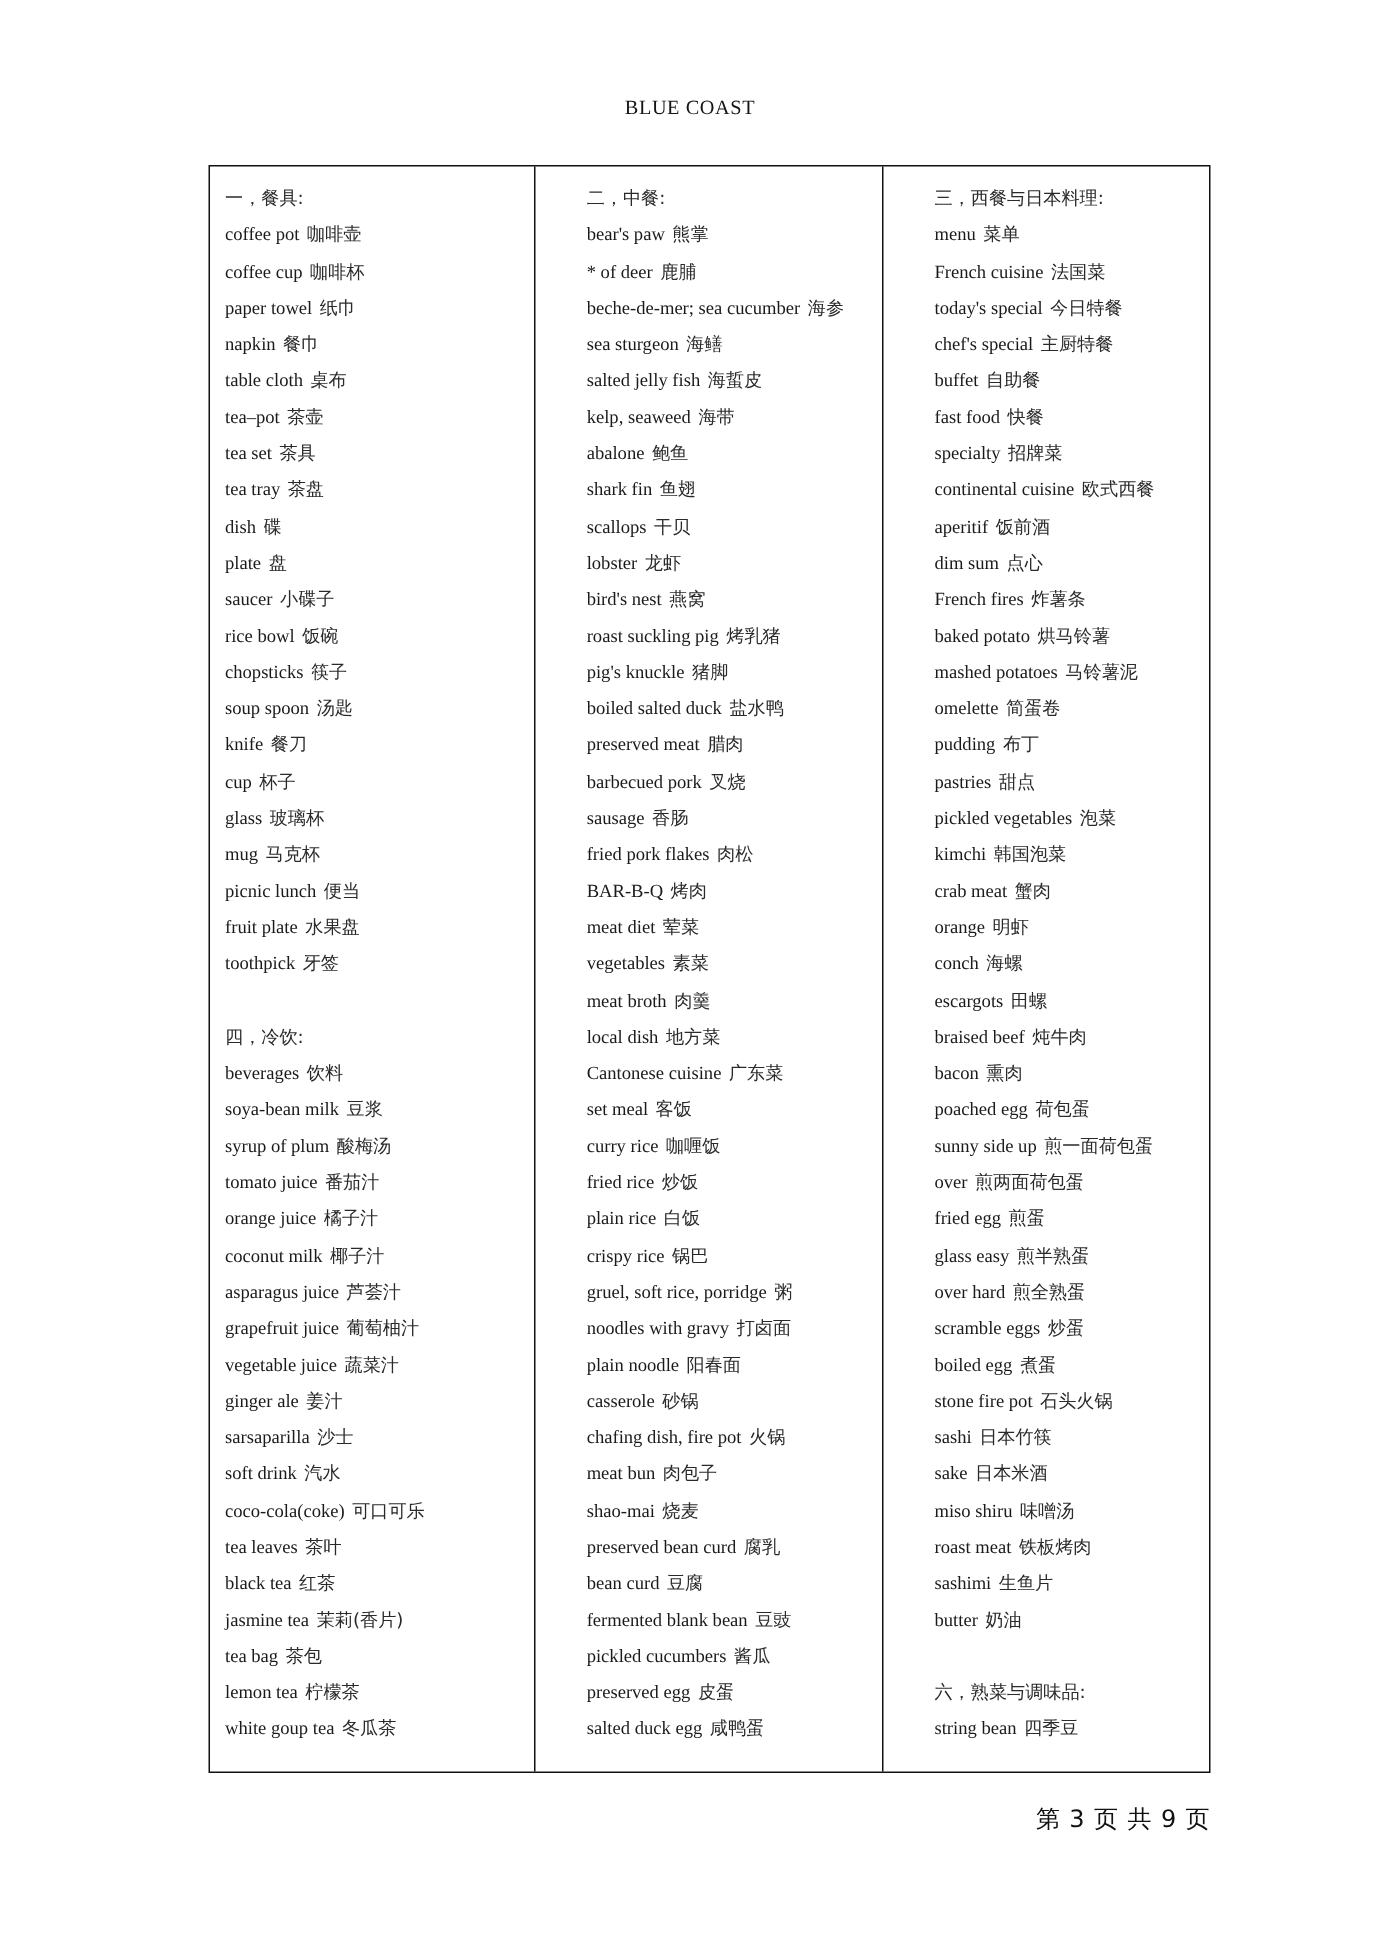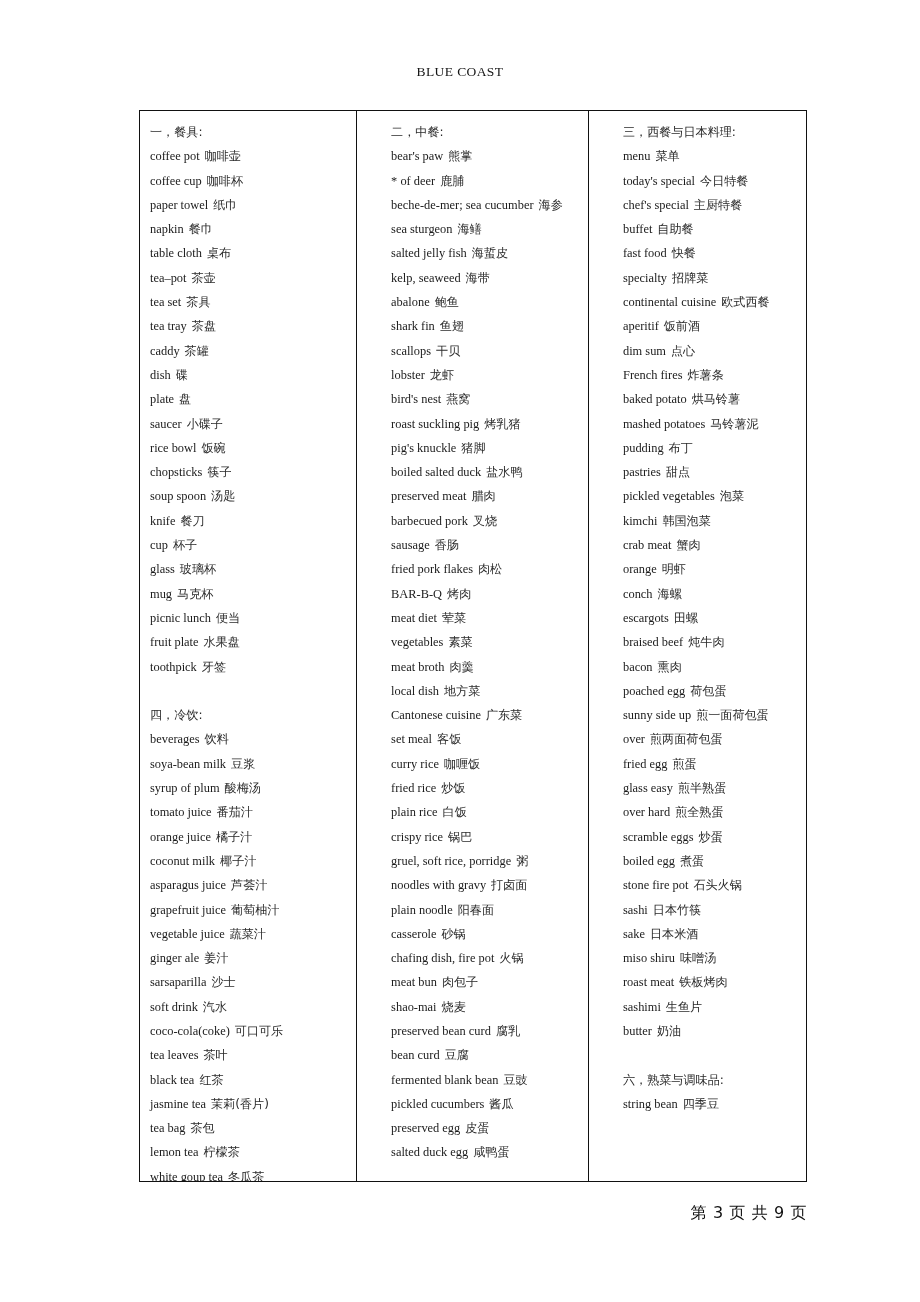--- a/index.html
+++ b/index.html
@@ -100,21 +100,20 @@
     <div class="col col-1">
         <div class="section-head">一，餐具:</div>
         <div class="entry"><span class="en">coffee pot</span><span class="zh">咖啡壶</span></div>
         <div class="entry"><span class="en">coffee cup</span><span class="zh">咖啡杯</span></div>
         <div class="entry"><span class="en">paper towel</span><span class="zh">纸巾</span></div>
         <div class="entry"><span class="en">napkin</span><span class="zh">餐巾</span></div>
         <div class="entry"><span class="en">table cloth</span><span class="zh">桌布</span></div>
         <div class="entry"><span class="en">tea–pot</span><span class="zh">茶壶</span></div>
         <div class="entry"><span class="en">tea set</span><span class="zh">茶具</span></div>
         <div class="entry"><span class="en">tea tray</span><span class="zh">茶盘</span></div>
-        <div class="entry"><span class="en">caddy</span><span class="zh">茶罐</span></div>
         <div class="entry"><span class="en">dish</span><span class="zh">碟</span></div>
         <div class="entry"><span class="en">plate</span><span class="zh">盘</span></div>
         <div class="entry"><span class="en">saucer</span><span class="zh">小碟子</span></div>
         <div class="entry"><span class="en">rice bowl</span><span class="zh">饭碗</span></div>
         <div class="entry"><span class="en">chopsticks</span><span class="zh">筷子</span></div>
         <div class="entry"><span class="en">soup spoon</span><span class="zh">汤匙</span></div>
         <div class="entry"><span class="en">knife</span><span class="zh">餐刀</span></div>
         <div class="entry"><span class="en">cup</span><span class="zh">杯子</span></div>
         <div class="entry"><span class="en">glass</span><span class="zh">玻璃杯</span></div>
         <div class="entry"><span class="en">mug</span><span class="zh">马克杯</span></div>
@@ -184,31 +183,33 @@
         <div class="entry"><span class="en">preserved bean curd</span><span class="zh">腐乳</span></div>
         <div class="entry"><span class="en">bean curd</span><span class="zh">豆腐</span></div>
         <div class="entry"><span class="en">fermented blank bean</span><span class="zh">豆豉</span></div>
         <div class="entry"><span class="en">pickled cucumbers</span><span class="zh">酱瓜</span></div>
         <div class="entry"><span class="en">preserved egg</span><span class="zh">皮蛋</span></div>
         <div class="entry"><span class="en">salted duck egg</span><span class="zh">咸鸭蛋</span></div>
       </div>
     <div class="col col-3">
         <div class="section-head">三，西餐与日本料理:</div>
         <div class="entry"><span class="en">menu</span><span class="zh">菜单</span></div>
+        <div class="entry"><span class="en">French cuisine</span><span class="zh">法国菜</span></div>
         <div class="entry"><span class="en">today's special</span><span class="zh">今日特餐</span></div>
         <div class="entry"><span class="en">chef's special</span><span class="zh">主厨特餐</span></div>
         <div class="entry"><span class="en">buffet</span><span class="zh">自助餐</span></div>
         <div class="entry"><span class="en">fast food</span><span class="zh">快餐</span></div>
         <div class="entry"><span class="en">specialty</span><span class="zh">招牌菜</span></div>
         <div class="entry"><span class="en">continental cuisine</span><span class="zh">欧式西餐</span></div>
         <div class="entry"><span class="en">aperitif</span><span class="zh">饭前酒</span></div>
         <div class="entry"><span class="en">dim sum</span><span class="zh">点心</span></div>
         <div class="entry"><span class="en">French fires</span><span class="zh">炸薯条</span></div>
         <div class="entry"><span class="en">baked potato</span><span class="zh">烘马铃薯</span></div>
         <div class="entry"><span class="en">mashed potatoes</span><span class="zh">马铃薯泥</span></div>
+        <div class="entry"><span class="en">omelette</span><span class="zh">简蛋卷</span></div>
         <div class="entry"><span class="en">pudding</span><span class="zh">布丁</span></div>
         <div class="entry"><span class="en">pastries</span><span class="zh">甜点</span></div>
         <div class="entry"><span class="en">pickled vegetables</span><span class="zh">泡菜</span></div>
         <div class="entry"><span class="en">kimchi</span><span class="zh">韩国泡菜</span></div>
         <div class="entry"><span class="en">crab meat</span><span class="zh">蟹肉</span></div>
         <div class="entry"><span class="en">orange</span><span class="zh">明虾</span></div>
         <div class="entry"><span class="en">conch</span><span class="zh">海螺</span></div>
         <div class="entry"><span class="en">escargots</span><span class="zh">田螺</span></div>
         <div class="entry"><span class="en">braised beef</span><span class="zh">炖牛肉</span></div>
         <div class="entry"><span class="en">bacon</span><span class="zh">熏肉</span></div>

